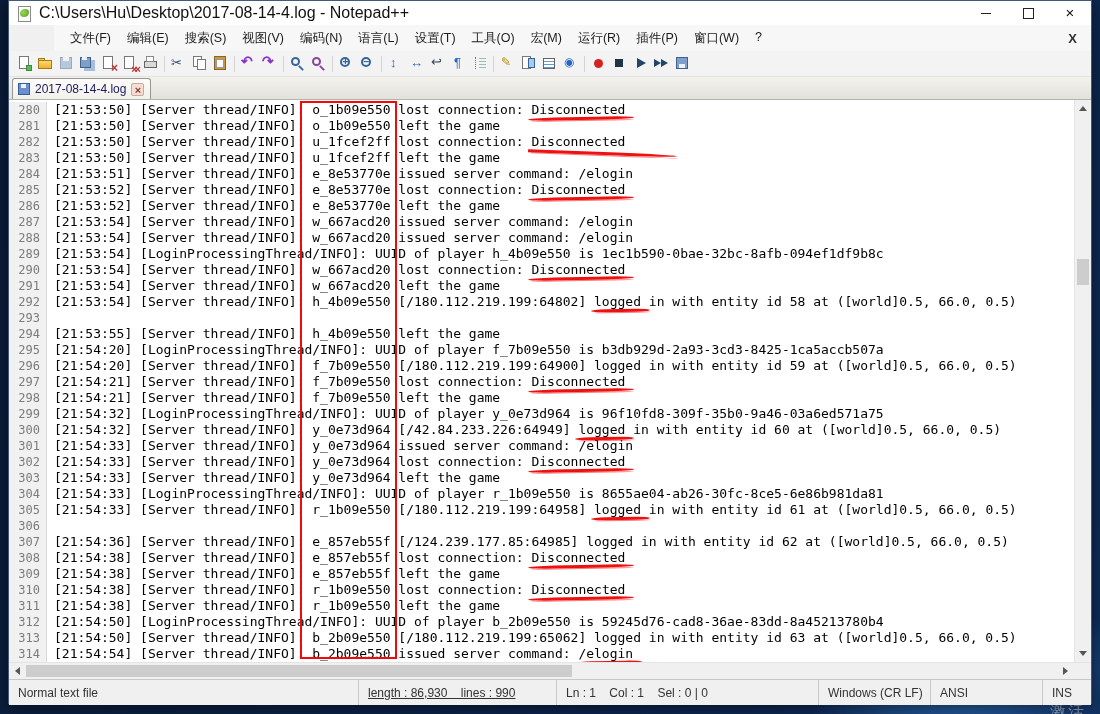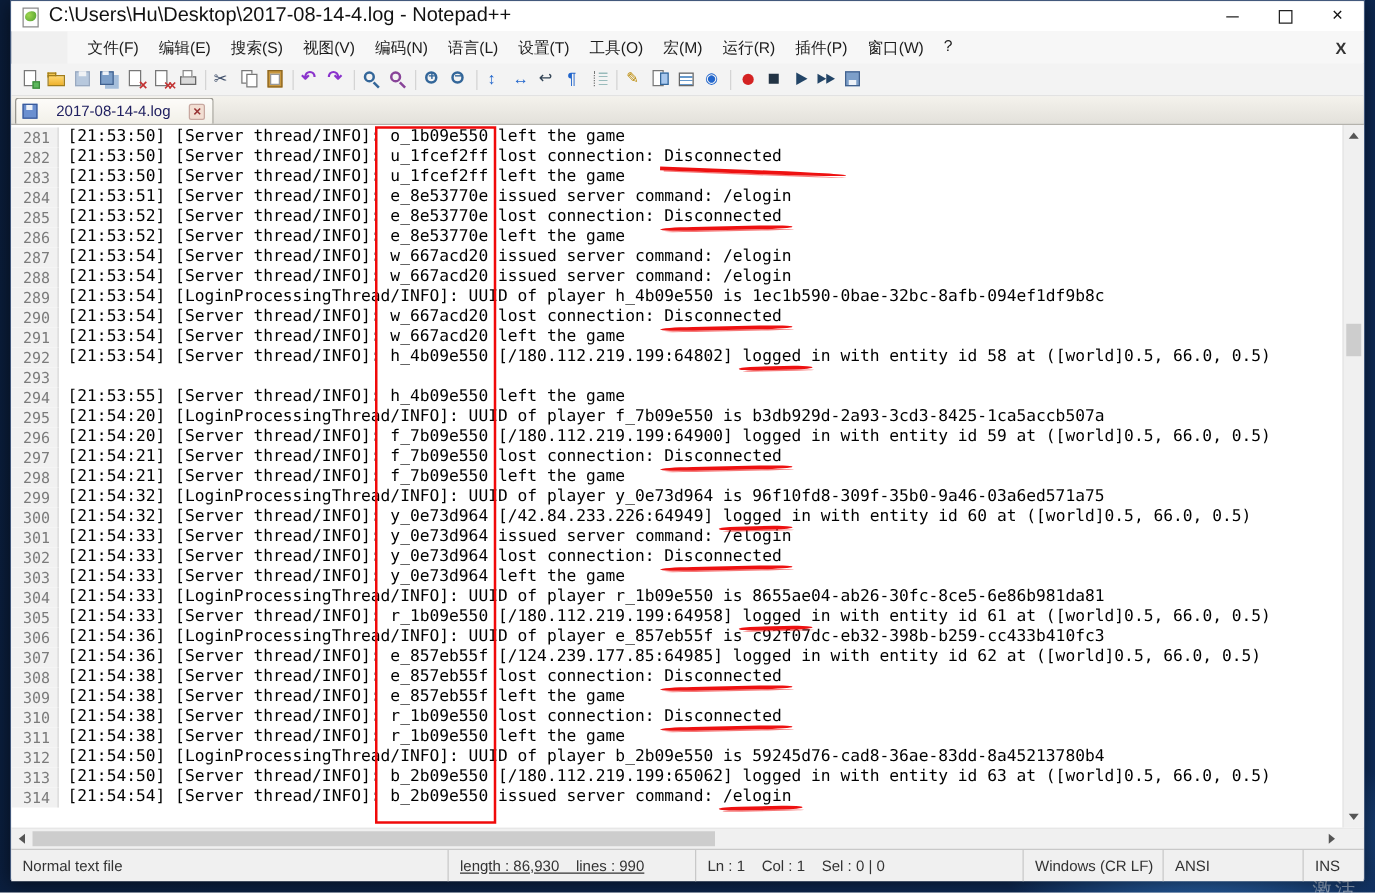--- a/index.html
+++ b/index.html
@@ -84,21 +84,21 @@
   .ic-record::before { left:4px; top:4px; width:9px; height:9px; border-radius:50%; background:#d42222; }
   .ic-stop::before { left:4px; top:4px; width:8px; height:8px; background:#223344; }
   .ic-play::before { left:5px; top:3px; width:0; height:0; border-left:9px solid #224466; border-top:5px solid transparent; border-bottom:5px solid transparent; }
   .ic-play-multi::before { left:1px; top:4px; width:0; height:0; border-left:7px solid #224466; border-top:4px solid transparent; border-bottom:4px solid transparent; }
   .ic-play-multi::after { left:8px; top:4px; width:0; height:0; border-left:7px solid #224466; border-top:4px solid transparent; border-bottom:4px solid transparent; }
   .ic-save-macro::before { left:2px; top:2px; width:12px; height:12px; background:#7d9fc9; border:1px solid #41618e; }
   .ic-save-macro::after { left:5px; top:9px; width:6px; height:4px; background:#eef2f8; }
 
   
   .tabbar { height:23px; background:linear-gradient(#f4f2ec,#e3e1db); border-bottom:1px solid #b4b2ac; display:flex; align-items:flex-end; padding-left:3px; flex:0 0 auto; }
-  .tab { height:21px; background:linear-gradient(#fdfcf9,#f2f0e9); border:1px solid #98968f; border-bottom:none; border-radius:3px 3px 0 0; display:flex; align-items:center; padding:0 6px 0 5px; gap:15px; font-size:12px; color:#202060; }
+  .tab { height:21px; background:linear-gradient(#fdfcf9,#f2f0e9); border:1px solid #98968f; border-bottom:none; border-radius:3px 3px 0 0; display:flex; align-items:center; padding:0 6px 0 5px; gap:5px; font-size:12px; color:#202060; }
   .tab-floppy { width:12px; height:12px; background:#6a8fd0; border:1px solid #3a5a9a; position:relative; }
   .tab-floppy::before { content:""; position:absolute; left:2px; top:0; width:5px; height:4px; background:#eef2f8; }
   .tab-x { color:#993333; font-weight:bold; font-size:11px; width:13px; height:13px; line-height:12px; text-align:center; border:1px solid #c8a8a0; background:#f2ded2; border-radius:2px; }
 
   
   .editor-wrap { position:relative; height:562px; background:#fff; display:flex; flex:0 0 auto; }
   .lines { flex:1; padding-top:2px; overflow:hidden; font-family:"DejaVu Sans Mono", monospace; }
   .line { height:16px; display:flex; line-height:16px; }
   .ln { flex:0 0 38px; text-align:right; padding-right:6px; background:#f1f1f1; border-right:1px solid #d8d8d8; color:#7b7b7b; font-size:12px; }
   .code { padding-left:7px; white-space:pre; font-size:13px; color:#000; }
@@ -274,20 +274,24 @@
     <span class="tab">
       <span class="tab-floppy"></span>
       <span>2017-08-14-4.log</span>
       <span class="tab-x">×</span>
     </span>
   </div>
 
   <div class="editor-wrap">
     <div class="lines" id="lines">
         <div class="line">
+          <span class="ln">280</span>
+          <span class="code">[21:53:50] [Server thread/INFO]: o_1b09e550 lost connection: <span class="mk">Disconnected</span></span>
+        </div>
+        <div class="line">
           <span class="ln">281</span>
           <span class="code">[21:53:50] [Server thread/INFO]: o_1b09e550 left the game</span>
         </div>
         <div class="line">
           <span class="ln">282</span>
           <span class="code">[21:53:50] [Server thread/INFO]: u_1fcef2ff lost connection: <span class="mk swoosh">Disconnected</span></span>
         </div>
         <div class="line">
           <span class="ln">283</span>
           <span class="code">[21:53:50] [Server thread/INFO]: u_1fcef2ff left the game</span>
@@ -374,21 +378,20 @@
         <div class="line">
           <span class="ln">304</span>
           <span class="code">[21:54:33] [LoginProcessingThread/INFO]: UUID of player r_1b09e550 is 8655ae04-ab26-30fc-8ce5-6e86b981da81</span>
         </div>
         <div class="line">
           <span class="ln">305</span>
           <span class="code">[21:54:33] [Server thread/INFO]: r_1b09e550 [/180.112.219.199:64958] <span class="mk">logged</span> in with entity id 61 at ([world]0.5, 66.0, 0.5)</span>
         </div>
         <div class="line">
           <span class="ln">306</span>
-          <span class="code">[21:54:36] [LoginProcessingThread/INFO]: UUID of player e_857eb55f is c92f07dc-eb32-398b-b259-cc433b410fc3</span>
         </div>
         <div class="line">
           <span class="ln">307</span>
           <span class="code">[21:54:36] [Server thread/INFO]: e_857eb55f [/124.239.177.85:64985] logged in with entity id 62 at ([world]0.5, 66.0, 0.5)</span>
         </div>
         <div class="line">
           <span class="ln">308</span>
           <span class="code">[21:54:38] [Server thread/INFO]: e_857eb55f lost connection: <span class="mk">Disconnected</span></span>
         </div>
         <div class="line">

